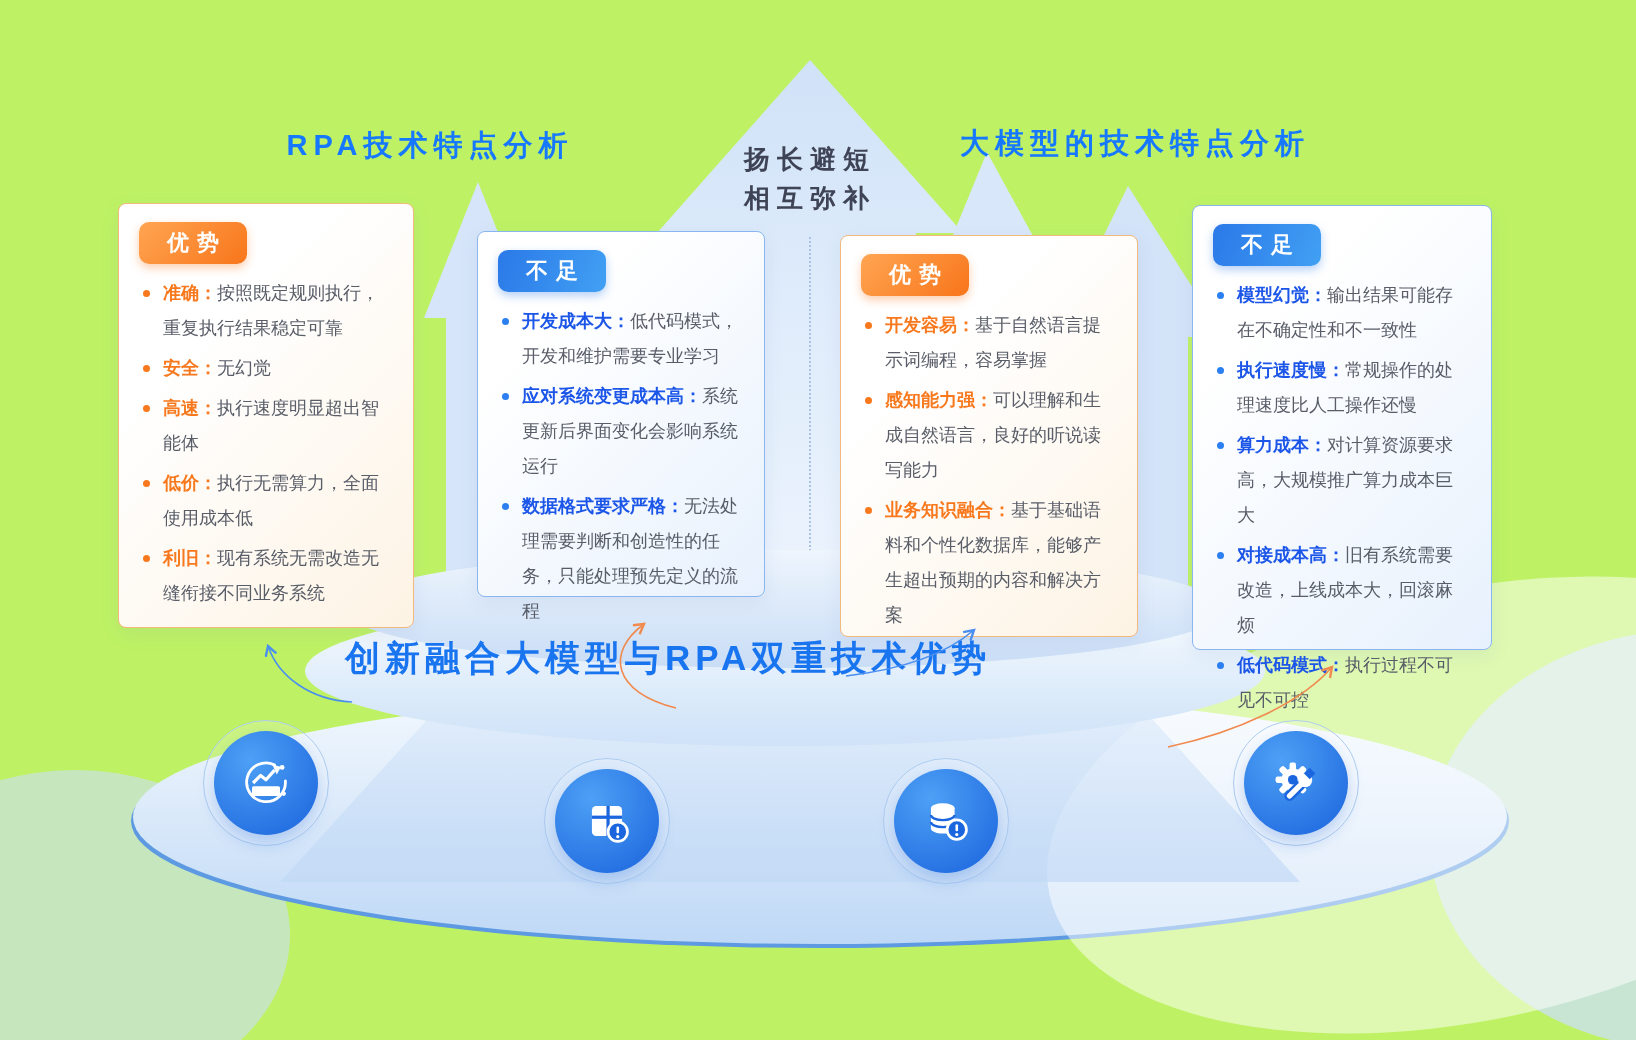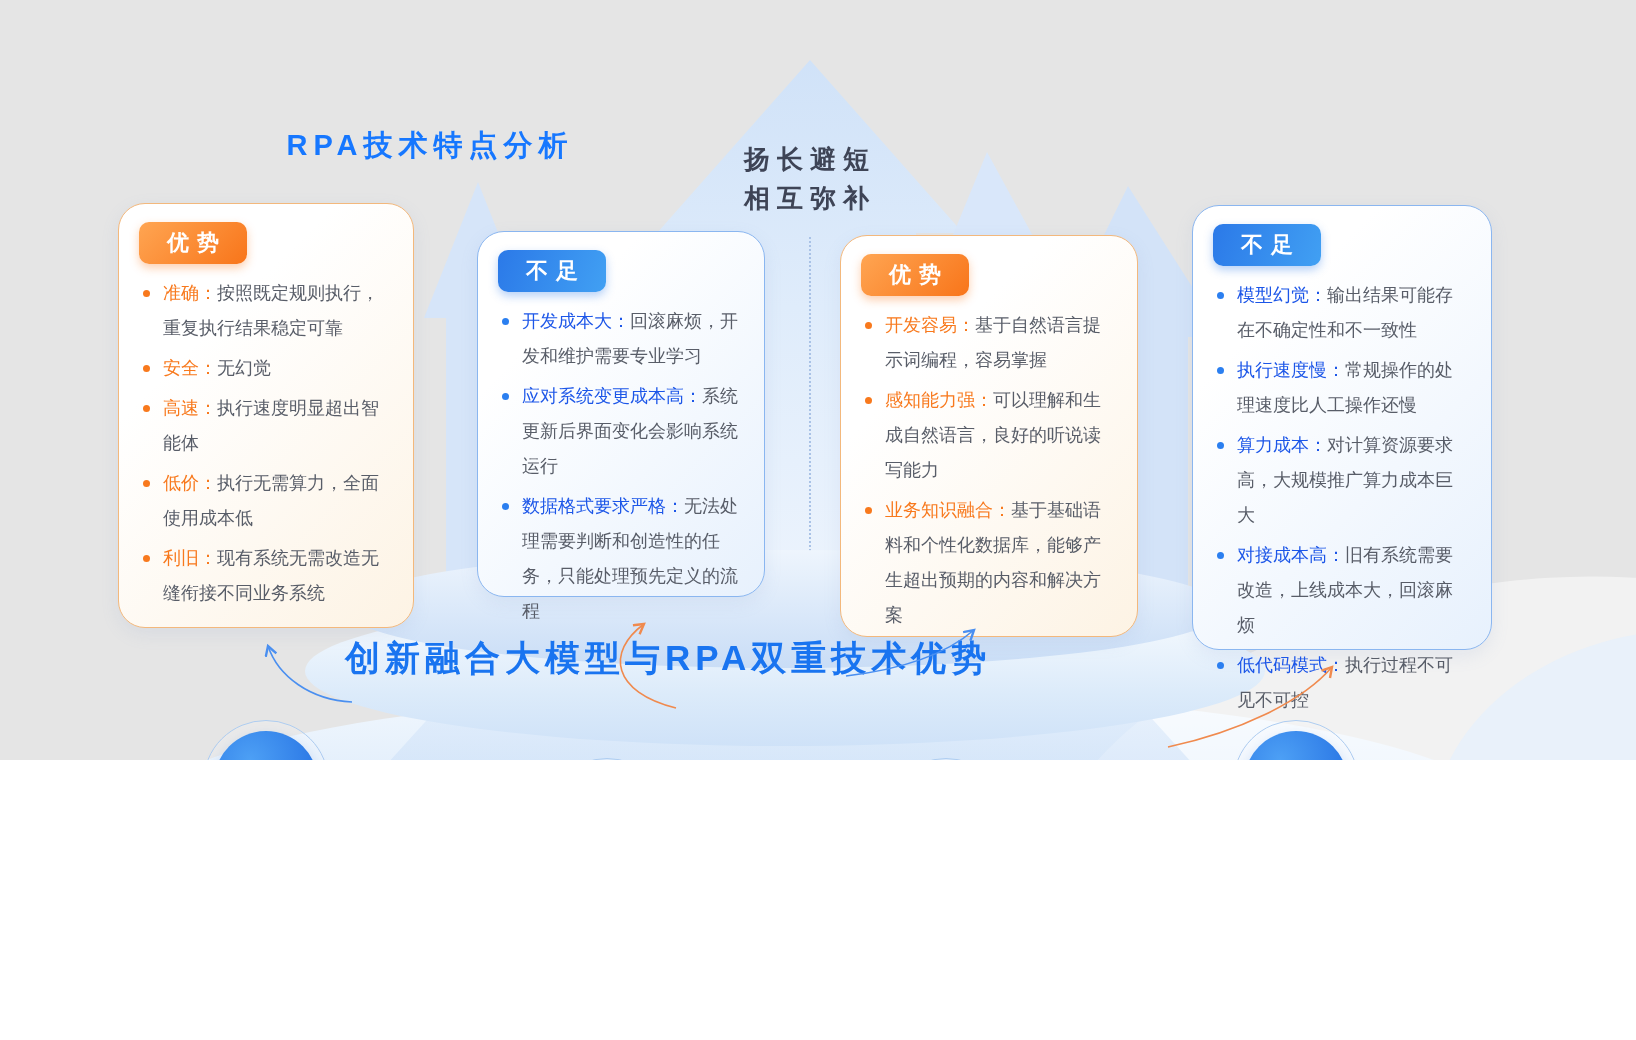--- a/index.html
+++ b/index.html
@@ -4,21 +4,21 @@
 <style>
   :root{
     --accent-blue:#1677ff; --accent-orange:#f8791d; --keyword-blue:#1c56e8;
     --text-dark:#3e4456; --text-body:#585d68; --platform-text:#1974f0;
     --badge-orange-from:#ffa552; --badge-orange-to:#f8751a;
     --badge-blue-from:#2b79e8; --badge-blue-to:#41a0f3;
     --arrow-fill:#d6e5f9; --icon-blue:#1b66de;
   }
   *{margin:0;padding:0;box-sizing:border-box;}
   body{font-family:"Liberation Sans","DejaVu Sans",sans-serif;background:#fff;}
-  .stage{position:relative;width:1636px;height:760px;background:#e5e5e5;overflow:hidden;}
+  .stage{position:relative;width:1636px;height:1040px;background:#bef264;overflow:hidden;}
 
   
   .bg-arrow{position:absolute;z-index:1;}
   .arrow-big{left:640px;top:55px;width:330px;height:560px;
     background:linear-gradient(180deg,#d0e2f8 0%,#dfecfb 45%,#edf4fd 100%);
     clip-path:polygon(170px 5px,323px 178px,276px 178px,276px 560px,76px 560px,76px 178px,17px 178px);}
   .arrow-left{left:420px;top:178px;width:130px;height:400px;background:#d6e5f9;
     clip-path:polygon(58px 4px,112px 140px,90px 140px,90px 400px,26px 400px,26px 140px,4px 140px);}
   .arrow-right-a{left:915px;top:148px;width:170px;height:300px;background:#d9e7fa;
     clip-path:polygon(72px 4px,160px 165px,128px 165px,128px 300px,36px 300px,36px 165px,6px 165px);}
@@ -53,41 +53,41 @@
 
   
   .side-title{position:absolute;z-index:5;font-size:29px;font-weight:bold;letter-spacing:6px;
     color:var(--accent-blue);text-align:center;}
   .title-left{left:240px;top:126px;width:380px;}
   .title-right{left:900px;top:124px;width:470px;}
   .center-title{position:absolute;left:660px;top:140px;width:300px;z-index:5;text-align:center;
     font-size:26px;font-weight:bold;letter-spacing:7px;color:var(--text-dark);line-height:39px;}
 
   
-  .card{position:absolute;z-index:6;border-radius:27px;padding:18px 22px 0 20px;
+  .card{position:absolute;z-index:6;border-radius:8px;padding:18px 22px 0 20px;
     box-shadow:0 6px 18px rgba(120,150,200,.12);}
   .card.pros{border:1px solid #f3b87c;background:linear-gradient(135deg,#ffffff 30%,#fdf3e4 100%);}
   .card.cons{border:1px solid #8ab6f0;background:linear-gradient(135deg,#ffffff 25%,#e7f1fd 100%);}
   .card1{left:118px;top:203px;width:296px;height:425px;}
   .card2{left:477px;top:231px;width:288px;height:366px;}
   .card3{left:840px;top:235px;width:298px;height:402px;}
   .card4{left:1192px;top:205px;width:300px;height:445px;}
   .badge{display:inline-block;border-radius:10px;padding:6px 20px 6px 28px;margin-bottom:12px;
     font-size:22px;font-weight:bold;letter-spacing:8px;color:#fff;}
   .pros .badge{background:linear-gradient(135deg,var(--badge-orange-from),var(--badge-orange-to));
     box-shadow:0 4px 10px rgba(248,117,26,.35);}
   .cons .badge{background:linear-gradient(110deg,var(--badge-blue-from),var(--badge-blue-to));
     box-shadow:0 4px 10px rgba(43,121,232,.35);}
   .items{list-style:none;}
   .items li{position:relative;padding-left:24px;font-size:18px;line-height:35px;
     color:var(--text-body);margin-bottom:5px;}
   .items li::before{content:"";position:absolute;left:4px;top:14px;width:7px;height:7px;border-radius:50%;}
   .pros .items li::before{background:var(--accent-orange);}
   .cons .items li::before{background:#2b7ff0;}
-  .kw{font-weight:normal;}
+  .kw{font-weight:bold;}
   .pros .kw{color:var(--accent-orange);}
   .cons .kw{color:var(--keyword-blue);}
 
   
   .icon-wrap{position:absolute;width:126px;height:126px;border-radius:50%;z-index:7;
     border:1px solid #aecdf1;background:rgba(255,255,255,.2);
     display:flex;align-items:center;justify-content:center;}
   .icon-core{width:104px;height:104px;border-radius:50%;
     background:radial-gradient(circle at 35% 28%,#4da0f5,#1a63dd);
     box-shadow:0 8px 16px rgba(26,99,221,.25);
@@ -115,40 +115,41 @@
   <div class="base-rim"></div>
   <div class="base"></div>
   <div class="swoosh"></div>
   <div class="cone"></div>
   <div class="mid-ellipse"></div>
   <div class="top-ellipse"></div>
 
   <div class="divider"></div>
 
   <div class="side-title title-left">RPA技术特点分析</div>
+  <div class="side-title title-right">大模型的技术特点分析</div>
   <div class="center-title">
     <div>扬长避短</div>
     <div>相互弥补</div>
   </div>
   <div class="platform-title">创新融合大模型与RPA双重技术优势</div>
 
   <div class="card card1 pros">
     <div class="badge">优势</div>
     <ul class="items">
         <li><span class="kw">准确：</span><span class="tx">按照既定规则执行，重复执行结果稳定可靠</span></li>
         <li><span class="kw">安全：</span><span class="tx">无幻觉</span></li>
         <li><span class="kw">高速：</span><span class="tx">执行速度明显超出智能体</span></li>
         <li><span class="kw">低价：</span><span class="tx">执行无需算力，全面使用成本低</span></li>
         <li><span class="kw">利旧：</span><span class="tx">现有系统无需改造无缝衔接不同业务系统</span></li>
       </ul>
   </div>
   <div class="card card2 cons">
     <div class="badge">不足</div>
     <ul class="items">
-        <li><span class="kw">开发成本大：</span><span class="tx">回滚麻烦，开发和维护需要专业学习</span></li>
+        <li><span class="kw">开发成本大：</span><span class="tx">低代码模式，开发和维护需要专业学习</span></li>
         <li><span class="kw">应对系统变更成本高：</span><span class="tx">系统更新后界面变化会影响系统运行</span></li>
         <li><span class="kw">数据格式要求严格：</span><span class="tx">无法处理需要判断和创造性的任务，只能处理预先定义的流程</span></li>
       </ul>
   </div>
   <div class="card card3 pros">
     <div class="badge">优势</div>
     <ul class="items">
         <li><span class="kw">开发容易：</span><span class="tx">基于自然语言提示词编程，容易掌握</span></li>
         <li><span class="kw">感知能力强：</span><span class="tx">可以理解和生成自然语言，良好的听说读写能力</span></li>
         <li><span class="kw">业务知识融合：</span><span class="tx">基于基础语料和个性化数据库，能够产生超出预期的内容和解决方案</span></li>

